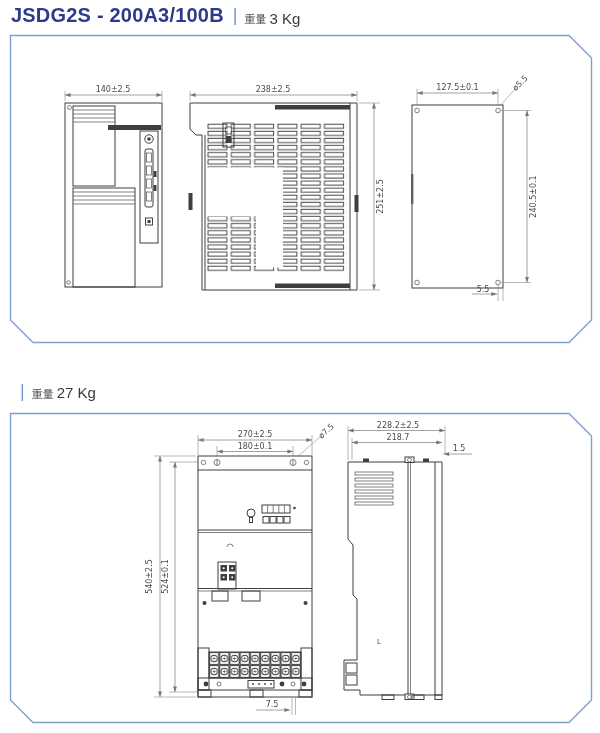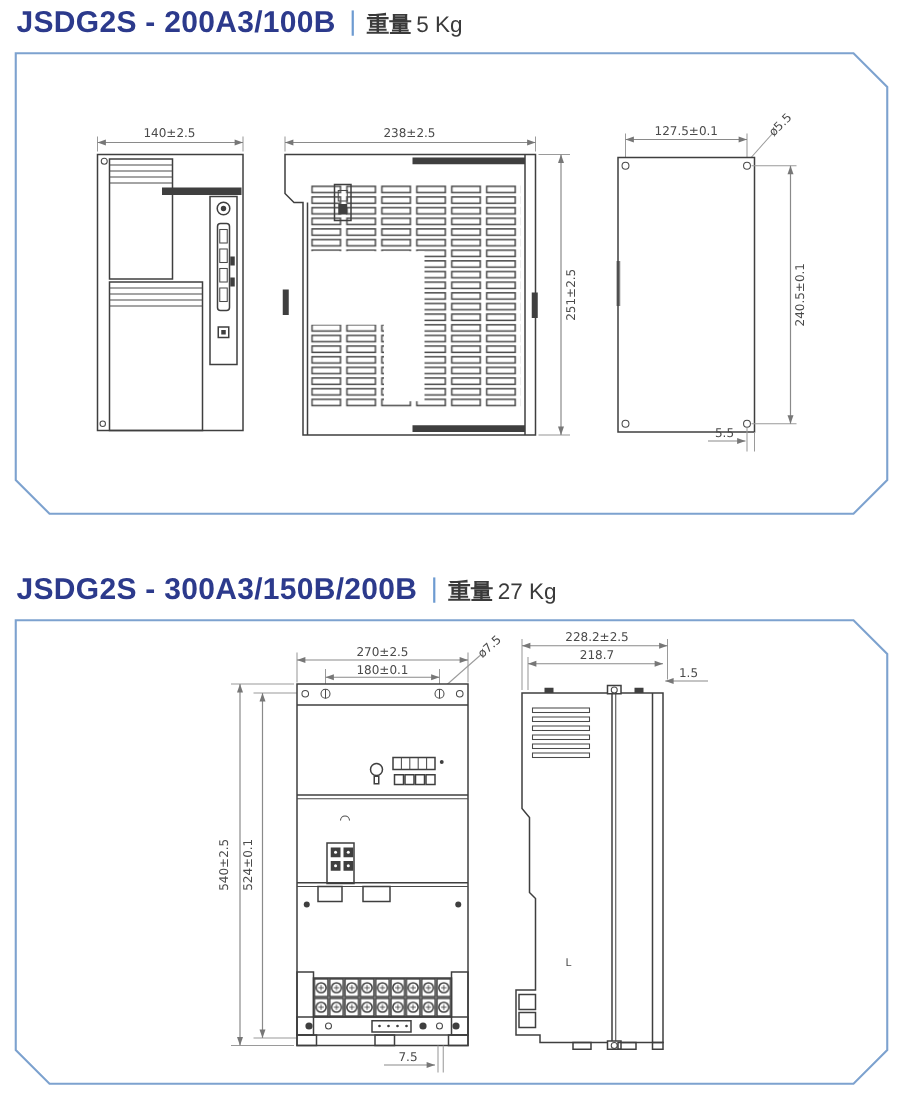--- a/index.html
+++ b/index.html
@@ -1,41 +1,41 @@
 <!DOCTYPE html>
 <html><head>
 <meta charset="utf-8">
 <style>
   html,body{margin:0;padding:0;background:#ffffff;}
   #stage{position:relative;width:600px;height:733px;background:#fff;overflow:hidden;
          font-family:"Liberation Sans",sans-serif;}
   .title-row{position:absolute;left:11px;display:flex;align-items:baseline;white-space:nowrap;}
   .model{font-size:20px;font-weight:700;color:#2c3a8c;letter-spacing:.2px;}
   .sep{font-size:18px;font-weight:300;color:#6d9bd1;margin:0 7px 0 9px;position:relative;top:-1px;}
-  .wlabel{font-size:15px;color:#3a3a3a;font-weight:700;margin-right:3px;}
+  .wlabel{font-size:11px;color:#3a3a3a;font-weight:400;margin-right:3px;}
   .wvalue{font-size:15px;color:#3a3a3a;}
   svg{position:absolute;overflow:visible;}
   svg text{font-family:"DejaVu Sans",sans-serif;font-size:8px;fill:#4a4a4a;}
   .ln{stroke:#3f3f3f;stroke-width:1;fill:none;}
   .fillw{fill:#ffffff;}
   .dk{fill:#3f3f3f;stroke:none;}
   .dim{stroke:#8a8a8a;stroke-width:.8;fill:none;}
   .ext{stroke:#9a9a9a;stroke-width:.7;fill:none;}
   .thin{stroke:#4a4a4a;stroke-width:.7;fill:none;}
 </style>
 </head>
 <body>
 
 <div id="stage">
 
-  <div class="title-row" style="top:4px;">
+  <div class="title-row" style="top:4px;align-items:flex-end;">
     <span class="model">JSDG2S - 200A3/100B</span>
     <span class="sep">|</span>
     <span class="wlabel">重量</span>
-    <span class="wvalue">5 Kg</span>
+    <span class="wvalue">3 Kg</span>
   </div>
 
   <svg style="left:10px;top:35px;" width="582" height="308" viewBox="0 0 582 308">
     <defs>
       <marker id="arA" viewBox="0 0 8 6" markerWidth="8" markerHeight="6" refX="7.5" refY="3" orient="auto-start-reverse">
         <path d="M0.5,0.5 L7.5,3 L0.5,5.5 Z" fill="#777"></path>
       </marker>
       <pattern id="ventP" patternUnits="userSpaceOnUse" x="197" y="88" width="23.3" height="7.1">
         <rect x="1" y="1.2" width="19" height="4.2" fill="#fff" stroke="#4a4a4a" stroke-width="1"></rect>
       </pattern>
@@ -125,21 +125,20 @@
       <text transform="rotate(-90 526 161.5)" x="526" y="161.5" text-anchor="middle">240.5±0.1</text>
 
       <line class="ext" x1="488" y1="250" x2="488" y2="266"></line>
       <line class="ext" x1="493" y1="253" x2="493" y2="266"></line>
       <line class="dim" x1="462" y1="259" x2="487" y2="259" marker-end="url(#arA)"></line>
       <text x="473" y="256.5" text-anchor="middle">5.5</text>
     </g>
   </svg>
 
   <div class="title-row" style="top:382px;">
-    <span class="model">JSDG2S - 300A3/150B/200B</span>
     <span class="sep">|</span>
     <span class="wlabel">重量</span>
     <span class="wvalue">27 Kg</span>
   </div>
 
   <svg style="left:10px;top:413px;" width="582" height="310" viewBox="0 0 582 310">
     <defs>
       <marker id="arB" viewBox="0 0 8 6" markerWidth="8" markerHeight="6" refX="7.5" refY="3" orient="auto-start-reverse">
         <path d="M0.5,0.5 L7.5,3 L0.5,5.5 Z" fill="#777"></path>
       </marker>

